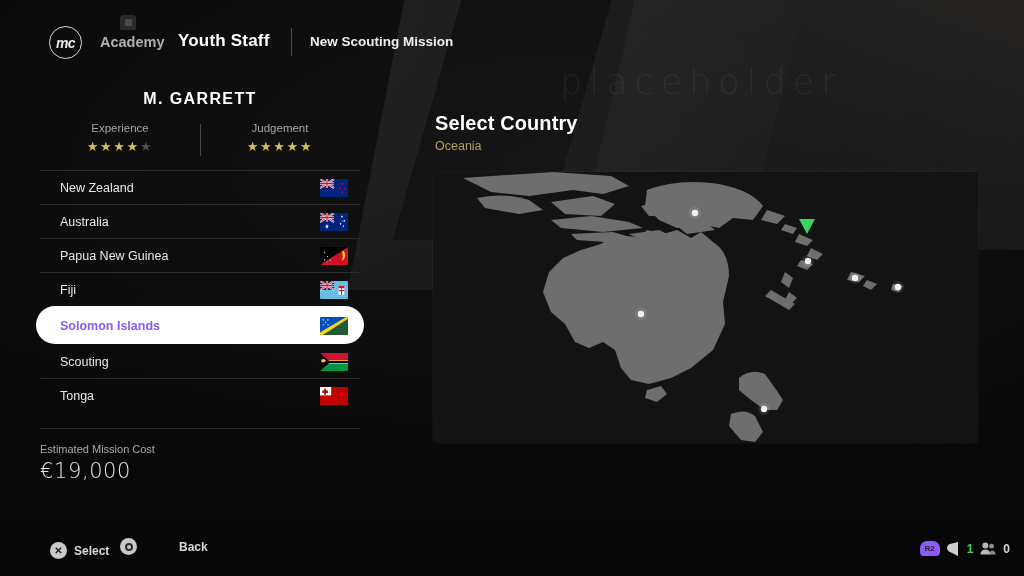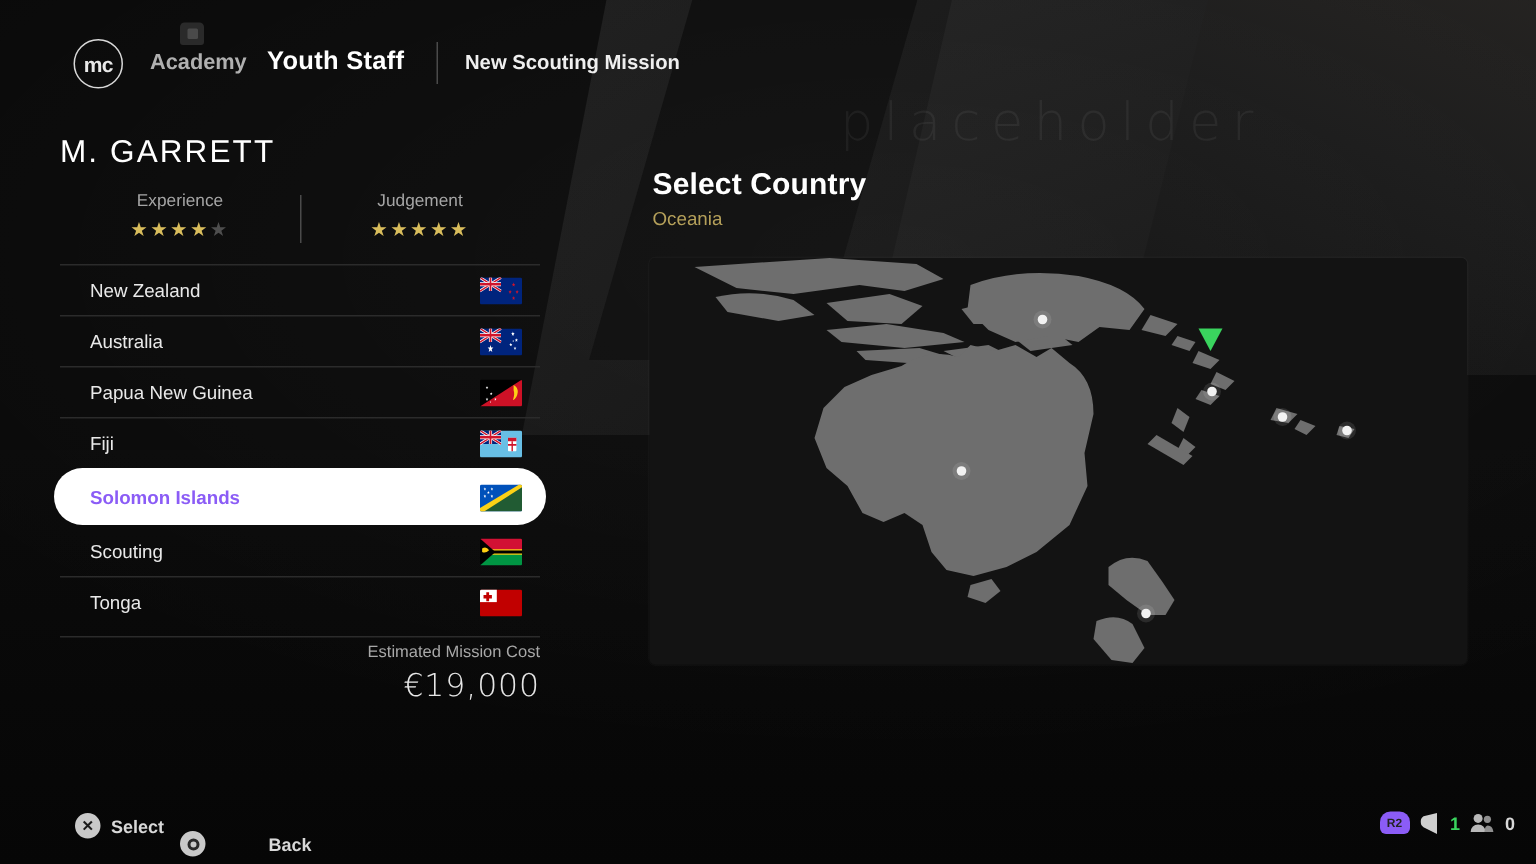--- a/index.html
+++ b/index.html
@@ -34,37 +34,37 @@
     font-family:"DejaVu Sans", sans-serif;
   }
 
   
   #topbar{ position:absolute; left:0; top:0; width:1024px; height:76px; z-index:5; }
   #logo{
     position:absolute; left:49px; top:26px; width:33px; height:33px;
     border:1.6px solid #d8d8d8; border-radius:50%;
     display:flex; align-items:center; justify-content:center;
   }
-  #logo span{ font-weight:700; font-size:14px; color:#e8e8e8; letter-spacing:-.5px; }
+  #logo span{ font-style:italic; font-weight:700; font-size:14px; color:#e8e8e8; letter-spacing:-.5px; }
   .nav{ position:absolute; font-size:14.5px; }
   #nav-academy{ left:100px; top:34px; color:#b0b0b0; font-weight:700; }
   #academy-icon{
     position:absolute; left:120px; top:15px; width:16px; height:15px;
     border-radius:3px 3px 2px 2px; background:#2a2a2a;
     display:flex; align-items:center; justify-content:center;
   }
   #academy-icon i{ display:block; width:7px; height:7px; border-radius:1px;
     background:#4a4a4a; }
   #nav-youth{ left:178px; top:31px; color:#fff; font-weight:700; font-size:17px; letter-spacing:.2px;}
   #nav-div{ position:absolute; left:291px; top:28px; width:1px; height:28px; background:#4a4a4a; }
   #nav-mission{ left:310px; top:34px; color:#efefef; font-weight:700; font-size:13.5px; }
 
   
   #left{ position:absolute; left:40px; top:90px; width:320px; z-index:5; }
-  #staff-name{ text-align:left; font-size:21px; font-weight:400;
+  #staff-name{ text-align:center; font-size:16px; font-weight:700;
     letter-spacing:1.4px; color:#fff; margin-bottom:14px; }
   #ratings{ display:flex; align-items:flex-end; position:relative; margin-bottom:16px; }
   .rating{ flex:1; text-align:center; }
   .rating .lbl{ font-size:11.5px; color:#a5a5a5; margin-bottom:5px; }
   .stars{ font-size:13px; letter-spacing:1.6px; color:#d9bd5c; }
   .stars .off{ color:#4e4e4e; }
   #rating-div{ position:absolute; left:50%; top:2px; width:1px; height:32px; background:#4a4a4a; }
 
   #country-list{ margin-top:6px; }
   .row{
@@ -76,42 +76,42 @@
   .row .flag{ position:absolute; right:12px; top:50%; transform:translateY(-50%);
     width:28px; height:18px; border-radius:1px; overflow:hidden; }
   .row.selected{
     background:#fff; border-radius:19px; border-top-color:transparent;
     height:38px; margin:0 -4px; padding-left:24px;
   }
   .row.selected + .row{ border-top-color:transparent; }
   .row.selected .cname{ color:#8b5cf6; font-weight:700; }
   .row.selected .flag{ right:16px; }
 
-  #cost-box{ margin-top:6px; border-top:1px solid #2b2b2b; padding-top:4px; text-align:right; }
+  #cost-box{ margin-top:16px; border-top:1px solid #2b2b2b; padding-top:14px; text-align:left; }
   #cost-label{ font-size:11px; color:#a8a8a8; margin-bottom:4px; }
   #cost-value{ font-size:21px; color:#e6e6e6; font-weight:300; letter-spacing:.6px;
     font-family:"DejaVu Sans", sans-serif; }
 
   
   #right{ position:absolute; left:435px; top:112px; z-index:5; }
   #select-title{ font-size:20px; font-weight:700; color:#fff; letter-spacing:.1px; }
   #region-label{ font-size:12.5px; color:#b5a05a; margin-top:4px; font-weight:400; }
   #map-panel{
     position:absolute; left:433px; top:172px; width:545px; height:271px;
     background:#131313; border-radius:4px; overflow:hidden; z-index:5;
     box-shadow:0 0 0 1px rgba(255,255,255,.025);
   }
   #map-panel svg{ display:block; }
 
   
   #bottom{ position:absolute; left:0; bottom:0; width:1024px; height:46px; z-index:6; }
   .hint{ position:absolute; display:flex; align-items:center; gap:7px;
     font-size:12px; color:#d8d8d8; font-weight:700; }
   #hint-select{ left:50px; top:12px; }
-  #hint-back{ left:120px; top:24px;gap:42px; }
+  #hint-back{ left:120px; top:8px;gap:42px; }
   .btnglyph{ width:17px; height:17px; border-radius:50%; background:#c9c9c9;
     display:flex; align-items:center; justify-content:center;
     color:#1a1a1a; font-size:10px; font-weight:700; }
   .btnglyph.circle{ background:#c9c9c9; }
   .btnglyph.circle i{ display:block; width:8px; height:8px; border-radius:50%;
     border:2px solid #2a2a2a; }
 
   #status{ position:absolute; right:14px; top:11px; display:flex; align-items:center; gap:7px; }
   #r2-badge{ width:20px; height:15px; border-radius:7px 7px 4px 4px; background:#8b5cf6;
     display:flex; align-items:center; justify-content:center;

